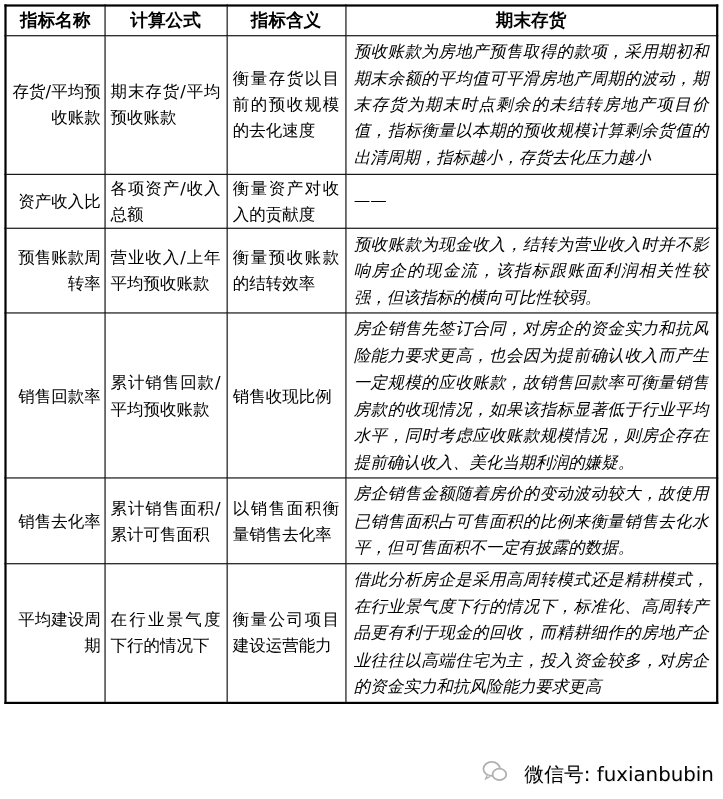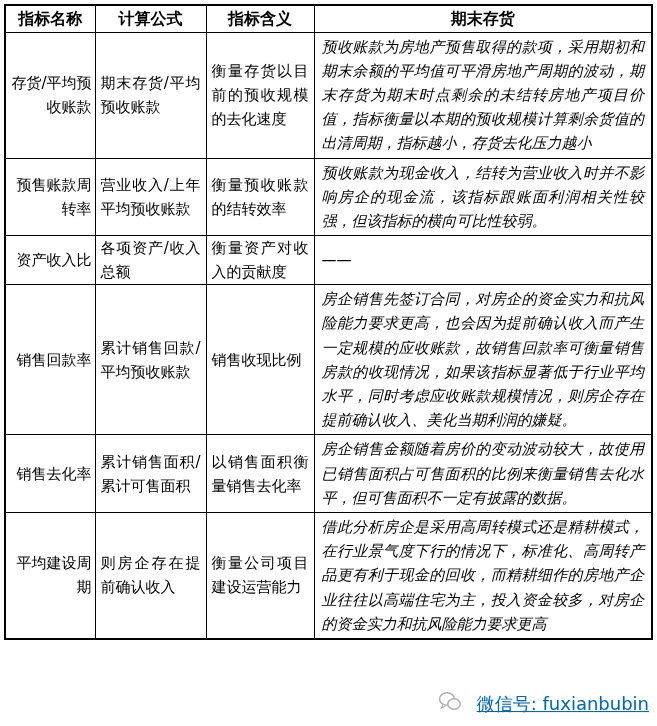--- a/index.html
+++ b/index.html
@@ -61,25 +61,24 @@
     font-style: italic;
   }
 
   .watermark {
     position: absolute;
     right: 8px;
     top: 691px;
     display: flex;
     align-items: center;
     gap: 15px;
-    color: #0369a1;
+    color: #000000;
     font-size: 18px;
     text-shadow: 1px 1px 0 #f2f2f2;
     white-space: nowrap;
-    text-decoration: underline;
   }
   .watermark .wm-icon { display: inline-block; opacity: 0.85; }
 </style>
 </head>
 <body>
 
 <div class="page">
 
   <table class="indicator-table">
     <colgroup>
@@ -96,47 +95,47 @@
         <th>期末存货</th>
       </tr>
     </thead>
     <tbody>
       <tr style="height:123px;">
         <td class="c-name">存货/平均预收账款</td>
         <td class="c-formula">期末存货/平均预收账款</td>
         <td class="c-meaning">衡量存货以目前的预收规模的去化速度</td>
         <td class="c-analysis">预收账款为房地产预售取得的款项，采用期初和期末余额的平均值可平滑房地产周期的波动，期末存货为期末时点剩余的未结转房地产项目价值，指标衡量以本期的预收规模计算剩余货值的出清周期，指标越小，存货去化压力越小</td>
       </tr>
+      <tr style="height:48px;">
+        <td class="c-name">资产收入比</td>
+        <td class="c-formula">各项资产/收入总额</td>
+        <td class="c-meaning">衡量资产对收入的贡献度</td>
+        <td class="c-analysis">——</td>
+      </tr>
       <tr style="height:71px;">
         <td class="c-name">预售账款周转率</td>
         <td class="c-formula">营业收入/上年平均预收账款</td>
         <td class="c-meaning">衡量预收账款的结转效率</td>
         <td class="c-analysis">预收账款为现金收入，结转为营业收入时并不影响房企的现金流，该指标跟账面利润相关性较强，但该指标的横向可比性较弱。</td>
-      </tr>
-      <tr style="height:48px;">
-        <td class="c-name">资产收入比</td>
-        <td class="c-formula">各项资产/收入总额</td>
-        <td class="c-meaning">衡量资产对收入的贡献度</td>
-        <td class="c-analysis">——</td>
       </tr>
       <tr style="height:148px;">
         <td class="c-name">销售回款率</td>
         <td class="c-formula">累计销售回款/平均预收账款</td>
         <td class="c-meaning">销售收现比例</td>
         <td class="c-analysis">房企销售先签订合同，对房企的资金实力和抗风险能力要求更高，也会因为提前确认收入而产生一定规模的应收账款，故销售回款率可衡量销售房款的收现情况，如果该指标显著低于行业平均水平，同时考虑应收账款规模情况，则房企存在提前确认收入、美化当期利润的嫌疑。</td>
       </tr>
       <tr style="height:73px;">
         <td class="c-name">销售去化率</td>
         <td class="c-formula">累计销售面积/累计可售面积</td>
         <td class="c-meaning">以销售面积衡量销售去化率</td>
         <td class="c-analysis">房企销售金额随着房价的变动波动较大，故使用已销售面积占可售面积的比例来衡量销售去化水平，但可售面积不一定有披露的数据。</td>
       </tr>
       <tr style="height:126px;">
         <td class="c-name">平均建设周期</td>
-        <td class="c-formula">则房企存在提前确认收入</td>
+        <td class="c-formula">在行业景气度下行的情况下</td>
         <td class="c-meaning">衡量公司项目建设运营能力</td>
         <td class="c-analysis">借此分析房企是采用高周转模式还是精耕模式，在行业景气度下行的情况下，标准化、高周转产品更有利于现金的回收，而精耕细作的房地产企业往往以高端住宅为主，投入资金较多，对房企的资金实力和抗风险能力要求更高</td>
       </tr>
     </tbody>
   </table>
 
   <div class="watermark">
     <span class="wm-icon">
       <svg width="24" height="21" viewBox="0 0 24 21">
         <g fill="none" stroke="#a3a3a3" stroke-width="1.6">

